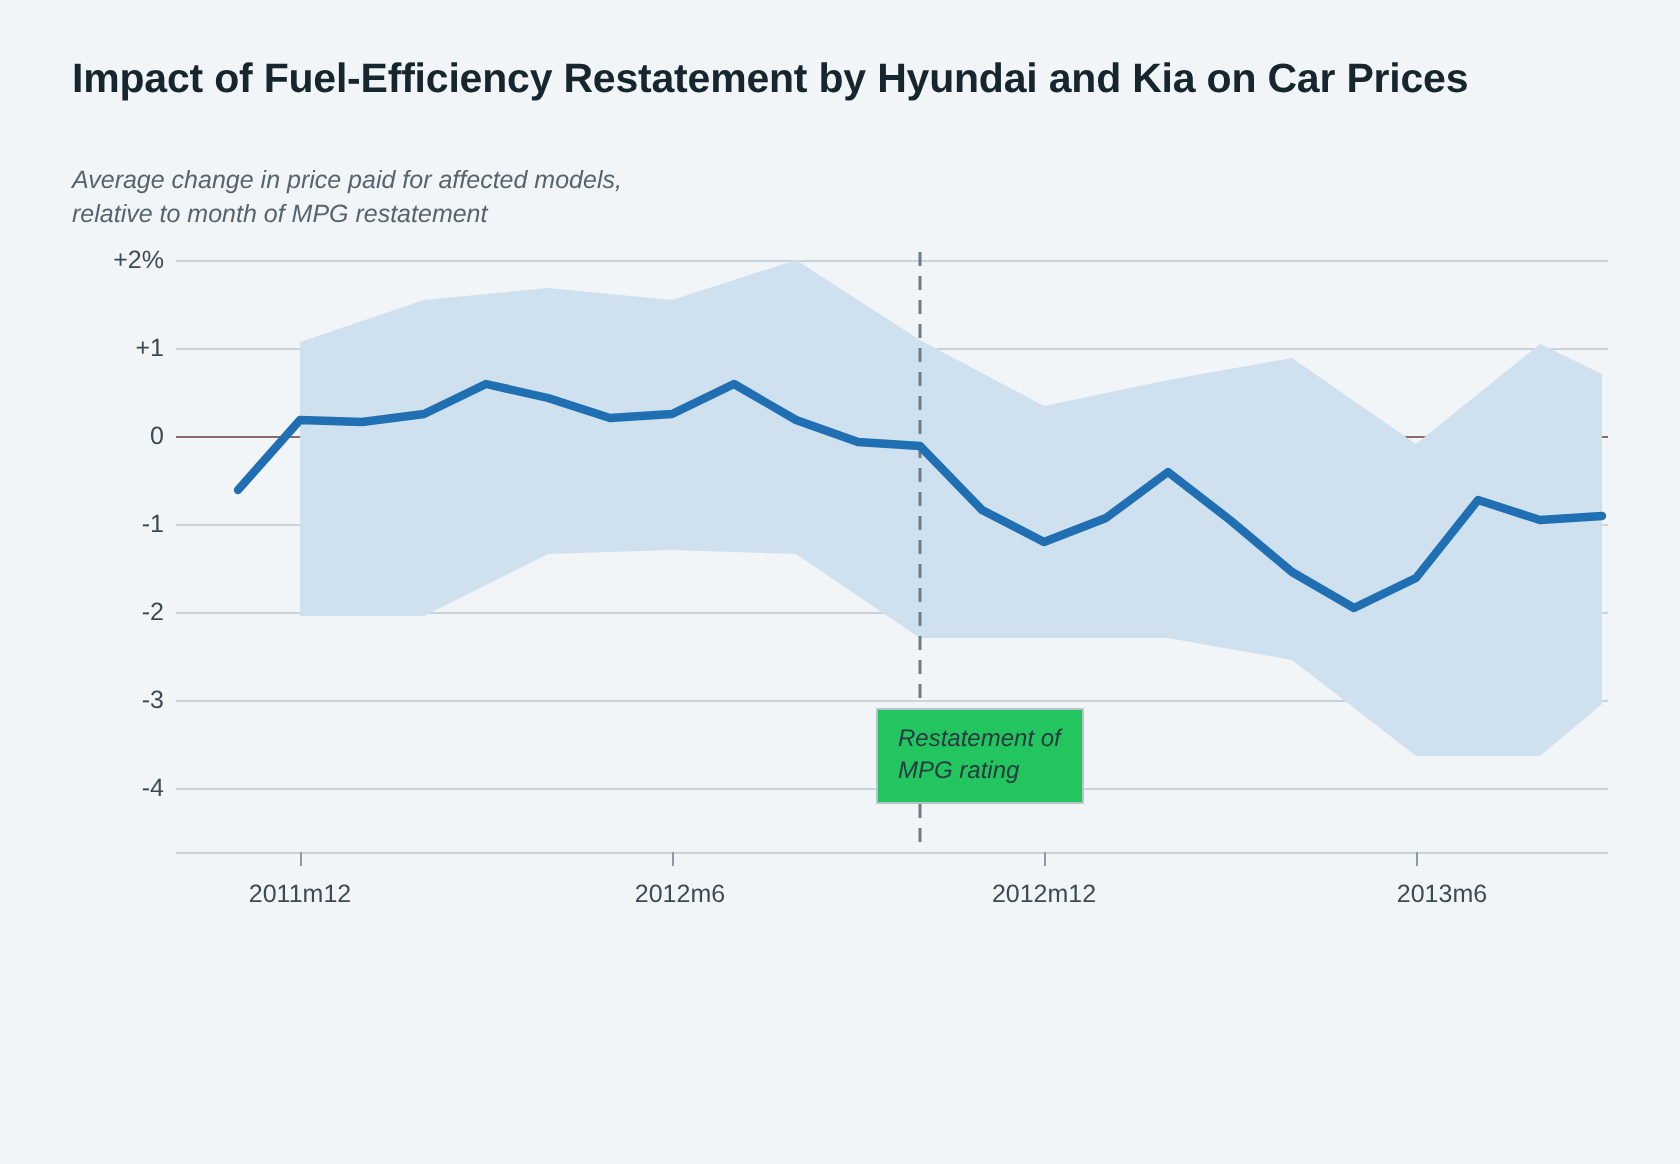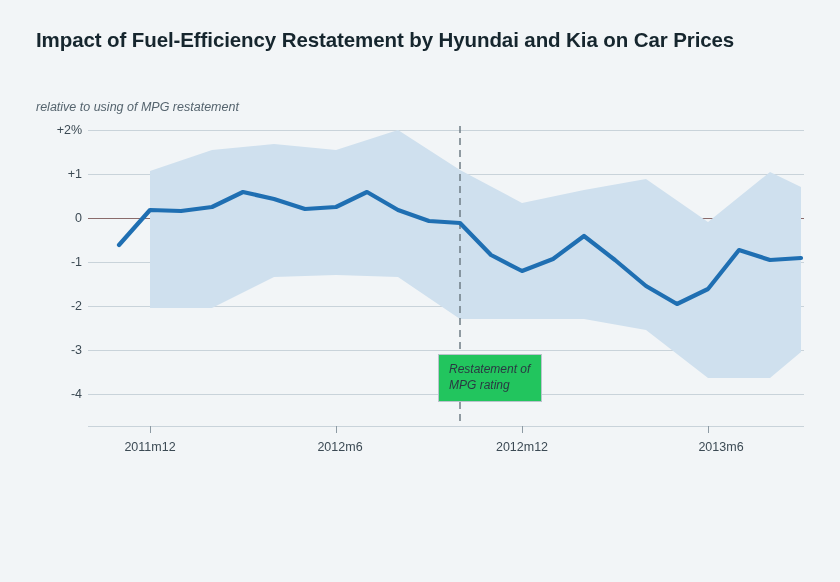--- a/index.html
+++ b/index.html
@@ -148,21 +148,21 @@
     top: 0;
   }
 </style>
 </head>
 <body>
 
 <div class="page">
 
   <div class="title">Impact of Fuel-Efficiency Restatement by Hyundai and Kia on Car Prices</div>
 
-  <div class="subtitle"><br><span>relative to using of MPG restatement</span></div>
+  <div class="subtitle"><span>Average change in price paid for affected models,</span><br><span>relative to month of MPG restatement</span></div>
 
   <div class="chart-area">
 
     <div class="ytick-label-holder">
       <div class="ytick" style="top:4px">+2%</div>
       <div class="ytick" style="top:48px">+1</div>
       <div class="ytick" style="top:92px">0</div>
       <div class="ytick" style="top:136px">-1</div>
       <div class="ytick" style="top:180px">-2</div>
       <div class="ytick" style="top:224px">-3</div>

